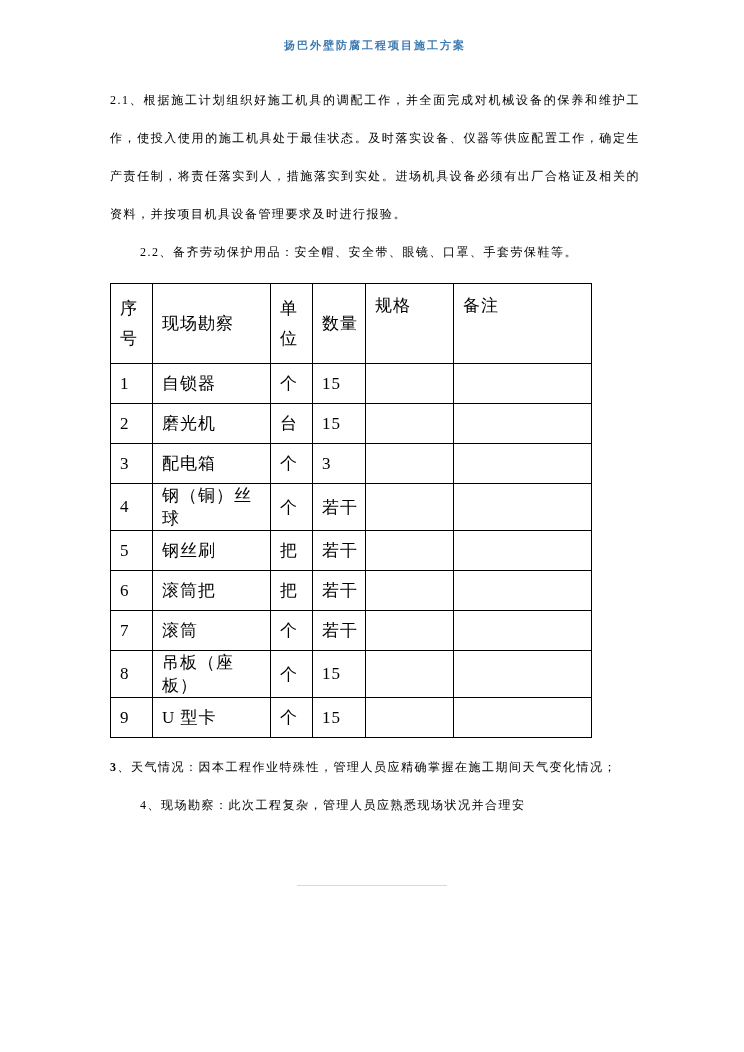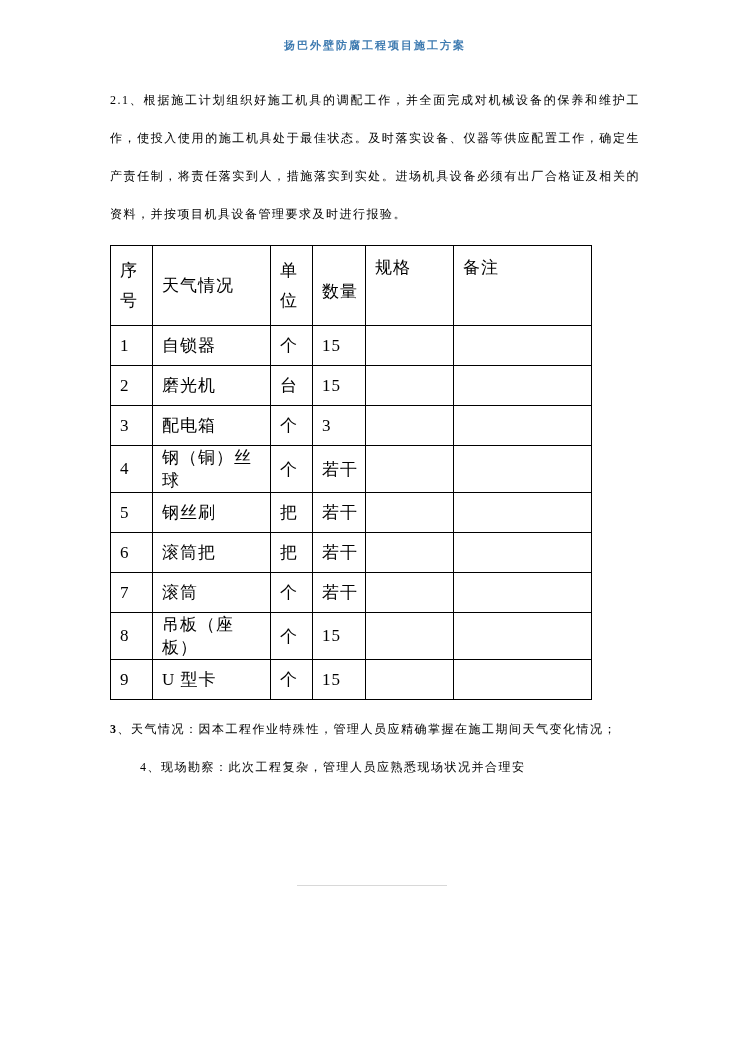--- a/index.html
+++ b/index.html
@@ -68,47 +68,48 @@
     line-height: 30px;
     word-break: break-all;
     margin-left: 44px;
   }
   table.equip th.col4, table.equip th.col5 {
     vertical-align: top;
     padding-top: 10px;
   }
   table.equip th.col3 {
     vertical-align: bottom;
-    padding-bottom: 22px;
+    padding-bottom: 28px;
   }
   .footer-line {
     position: absolute;
     left: 297px;
     bottom: 38px;
     width: 150px;
     height: 1px;
     background: #d8d8d8;
   }
 </style>
 </head>
 <body>
 
 <div class="page">
 
   <div class="doc-header">扬巴外壁防腐工程项目施工方案</div>
 
   <p class="para">2.1、根据施工计划组织好施工机具的调配工作，并全面完成对机械设备的保养和维护工作，使投入使用的施工机具处于最佳状态。及时落实设备、仪器等供应配置工作，确定生产责任制，将责任落实到人，措施落实到实处。进场机具设备必须有出厂合格证及相关的资料，并按项目机具设备管理要求及时进行报验。</p>
 
+  <p class="para indent">2.2、备齐劳动保护用品：安全帽、安全带、眼镜、口罩、手套劳保鞋等。</p>
 
 
   <table class="equip">
     <thead>
       <tr id="thead-row">
           <th class="col0">序号</th>
-          <th class="col1">天气情况</th>
+          <th class="col1">现场勘察</th>
           <th class="col2">单位</th>
           <th class="col3">数量</th>
           <th class="col4">规格</th>
           <th class="col5">备注</th>
         </tr>
     </thead>
     <tbody id="tbody">
         <tr>
           <td class="col0">1</td>
           <td class="col1">自锁器</td>

